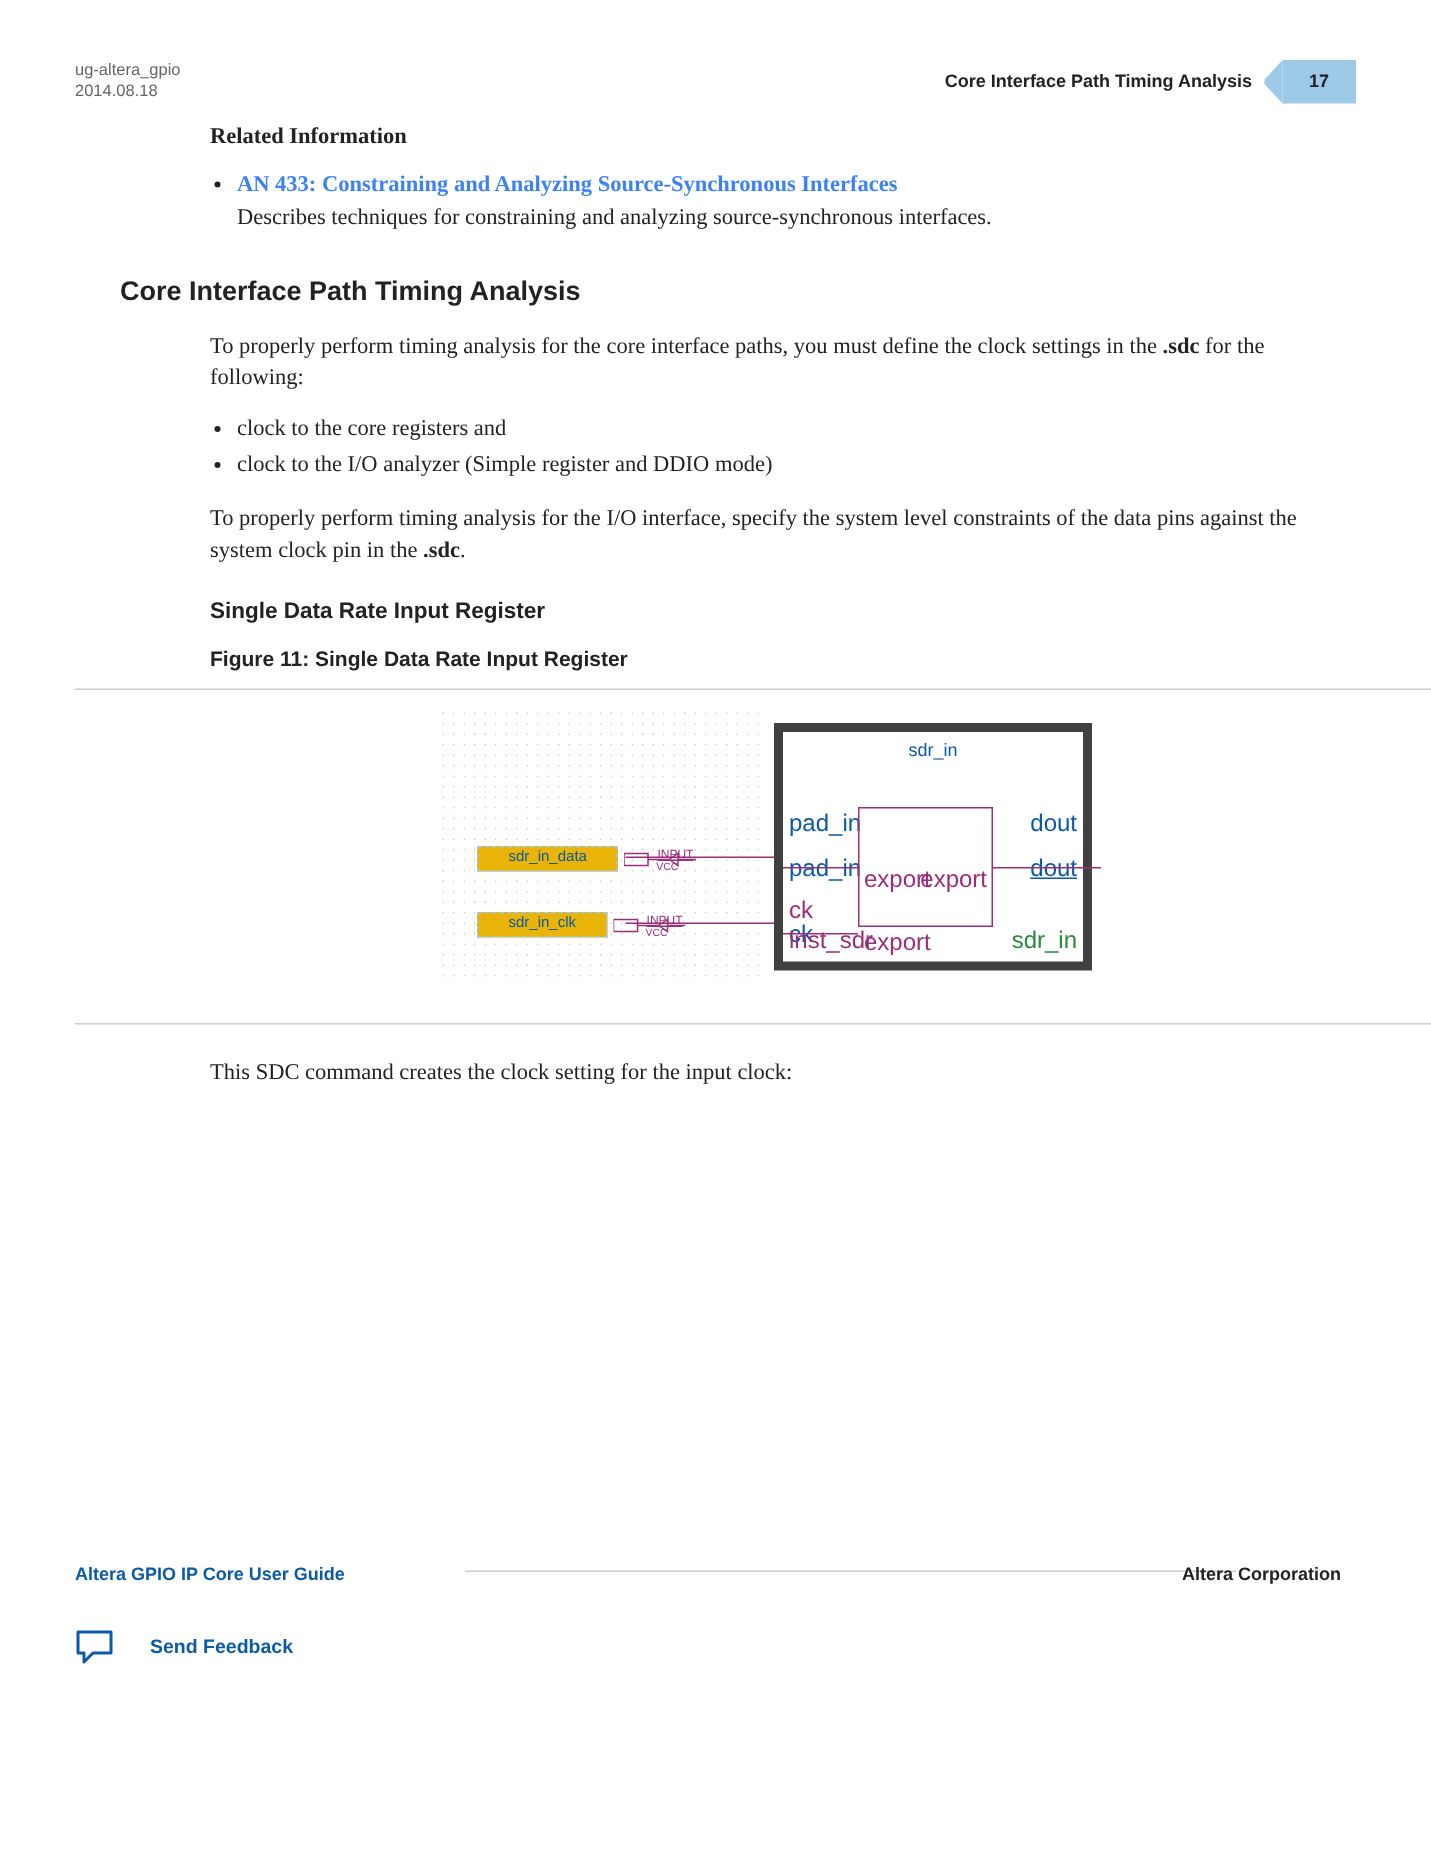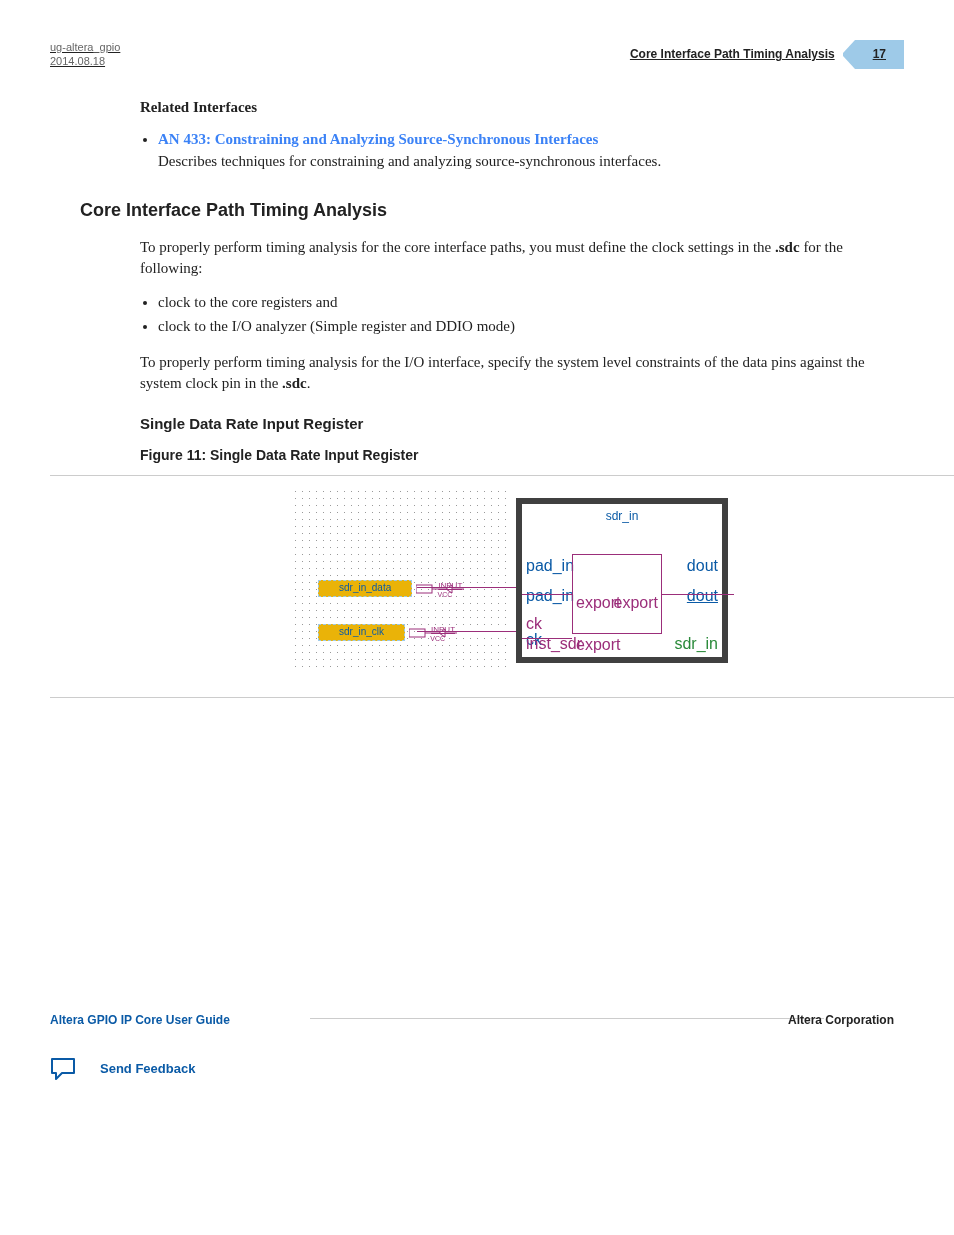--- a/index.html
+++ b/index.html
@@ -6,21 +6,21 @@
   body {
     font-family: Georgia, 'Times New Roman', serif;
     font-size: 15px;
     color: #222;
     background: #fff;
     width: 954px;
     margin: 0 auto;
     padding: 40px 50px 40px 50px;
     line-height: 1.45;
   }
-  .header-row { display: flex; justify-content: space-between; align-items: flex-start; margin-bottom: 28px; text-decoration: underline; }
+  .header-row { display: flex; justify-content: space-between; align-items: flex-start; margin-bottom: 12px; }
   .header-left { font-family: Arial, Helvetica, sans-serif; font-size: 11px; color: #666; line-height: 1.3; }
   .header-right { display: flex; align-items: center; gap: 0; }
   .header-section { font-family: Arial, Helvetica, sans-serif; font-size: 12px; font-weight: bold; color: #222; margin-right: 20px; }
   .page-num-box { background: #9ecae8; color: #222; font-family: Arial, Helvetica, sans-serif; font-size: 12px; font-weight: bold; padding: 6px 18px; position: relative; }
   .page-num-box::before {
     content: ''; position: absolute; left: -12px; top: 0; bottom: 0;
     border-top: 13px solid transparent; border-bottom: 13px solid transparent;
     border-right: 12px solid #9ecae8;
   }
   .content { padding-left: 90px; padding-right: 20px; }
@@ -71,21 +71,21 @@
     <div>2014.08.18</div>
   </div>
   <div class="header-right">
     <div class="header-section">Core Interface Path Timing Analysis</div>
     <div class="page-num-box">17</div>
   </div>
 </div>
 
 <div class="content">
 
-  <div class="rel-info-heading">Related Interfaces</div>
+  <div class="rel-info-heading">Related Information</div>
   <ul class="rel">
     <li>
       <span class="link">AN 433: Constraining and Analyzing Source-Synchronous Interfaces</span><br>
       <span>Describes techniques for constraining and analyzing source-synchronous interfaces.</span>
     </li>
   </ul>
 
   <h2 class="section">Core Interface Path Timing Analysis</h2>
 
   <p class="body">
@@ -159,20 +159,21 @@
         <div class="port" style="left:4px; bottom:2px;">inst_sdr</div>
         <div class="port portgreen" style="right:4px; bottom:2px;">sdr_in</div>
       </div>
 
       
       <div class="wire" style="left:125px; top:99px; width:99px;"></div>
       <div class="wire" style="left:125px; top:143px; width:99px;"></div>
     </div>
   </div>
 
+  <p class="body">This SDC command creates the clock setting for the input clock:</p>
 
 </div>
 
 <div class="footer">
   <div class="foot-sep"></div>
   <div class="foot-row">
     <div class="foot-left">Altera GPIO IP Core User Guide</div>
     <div class="foot-right">Altera Corporation</div>
   </div>
   <div class="feedback-row">

